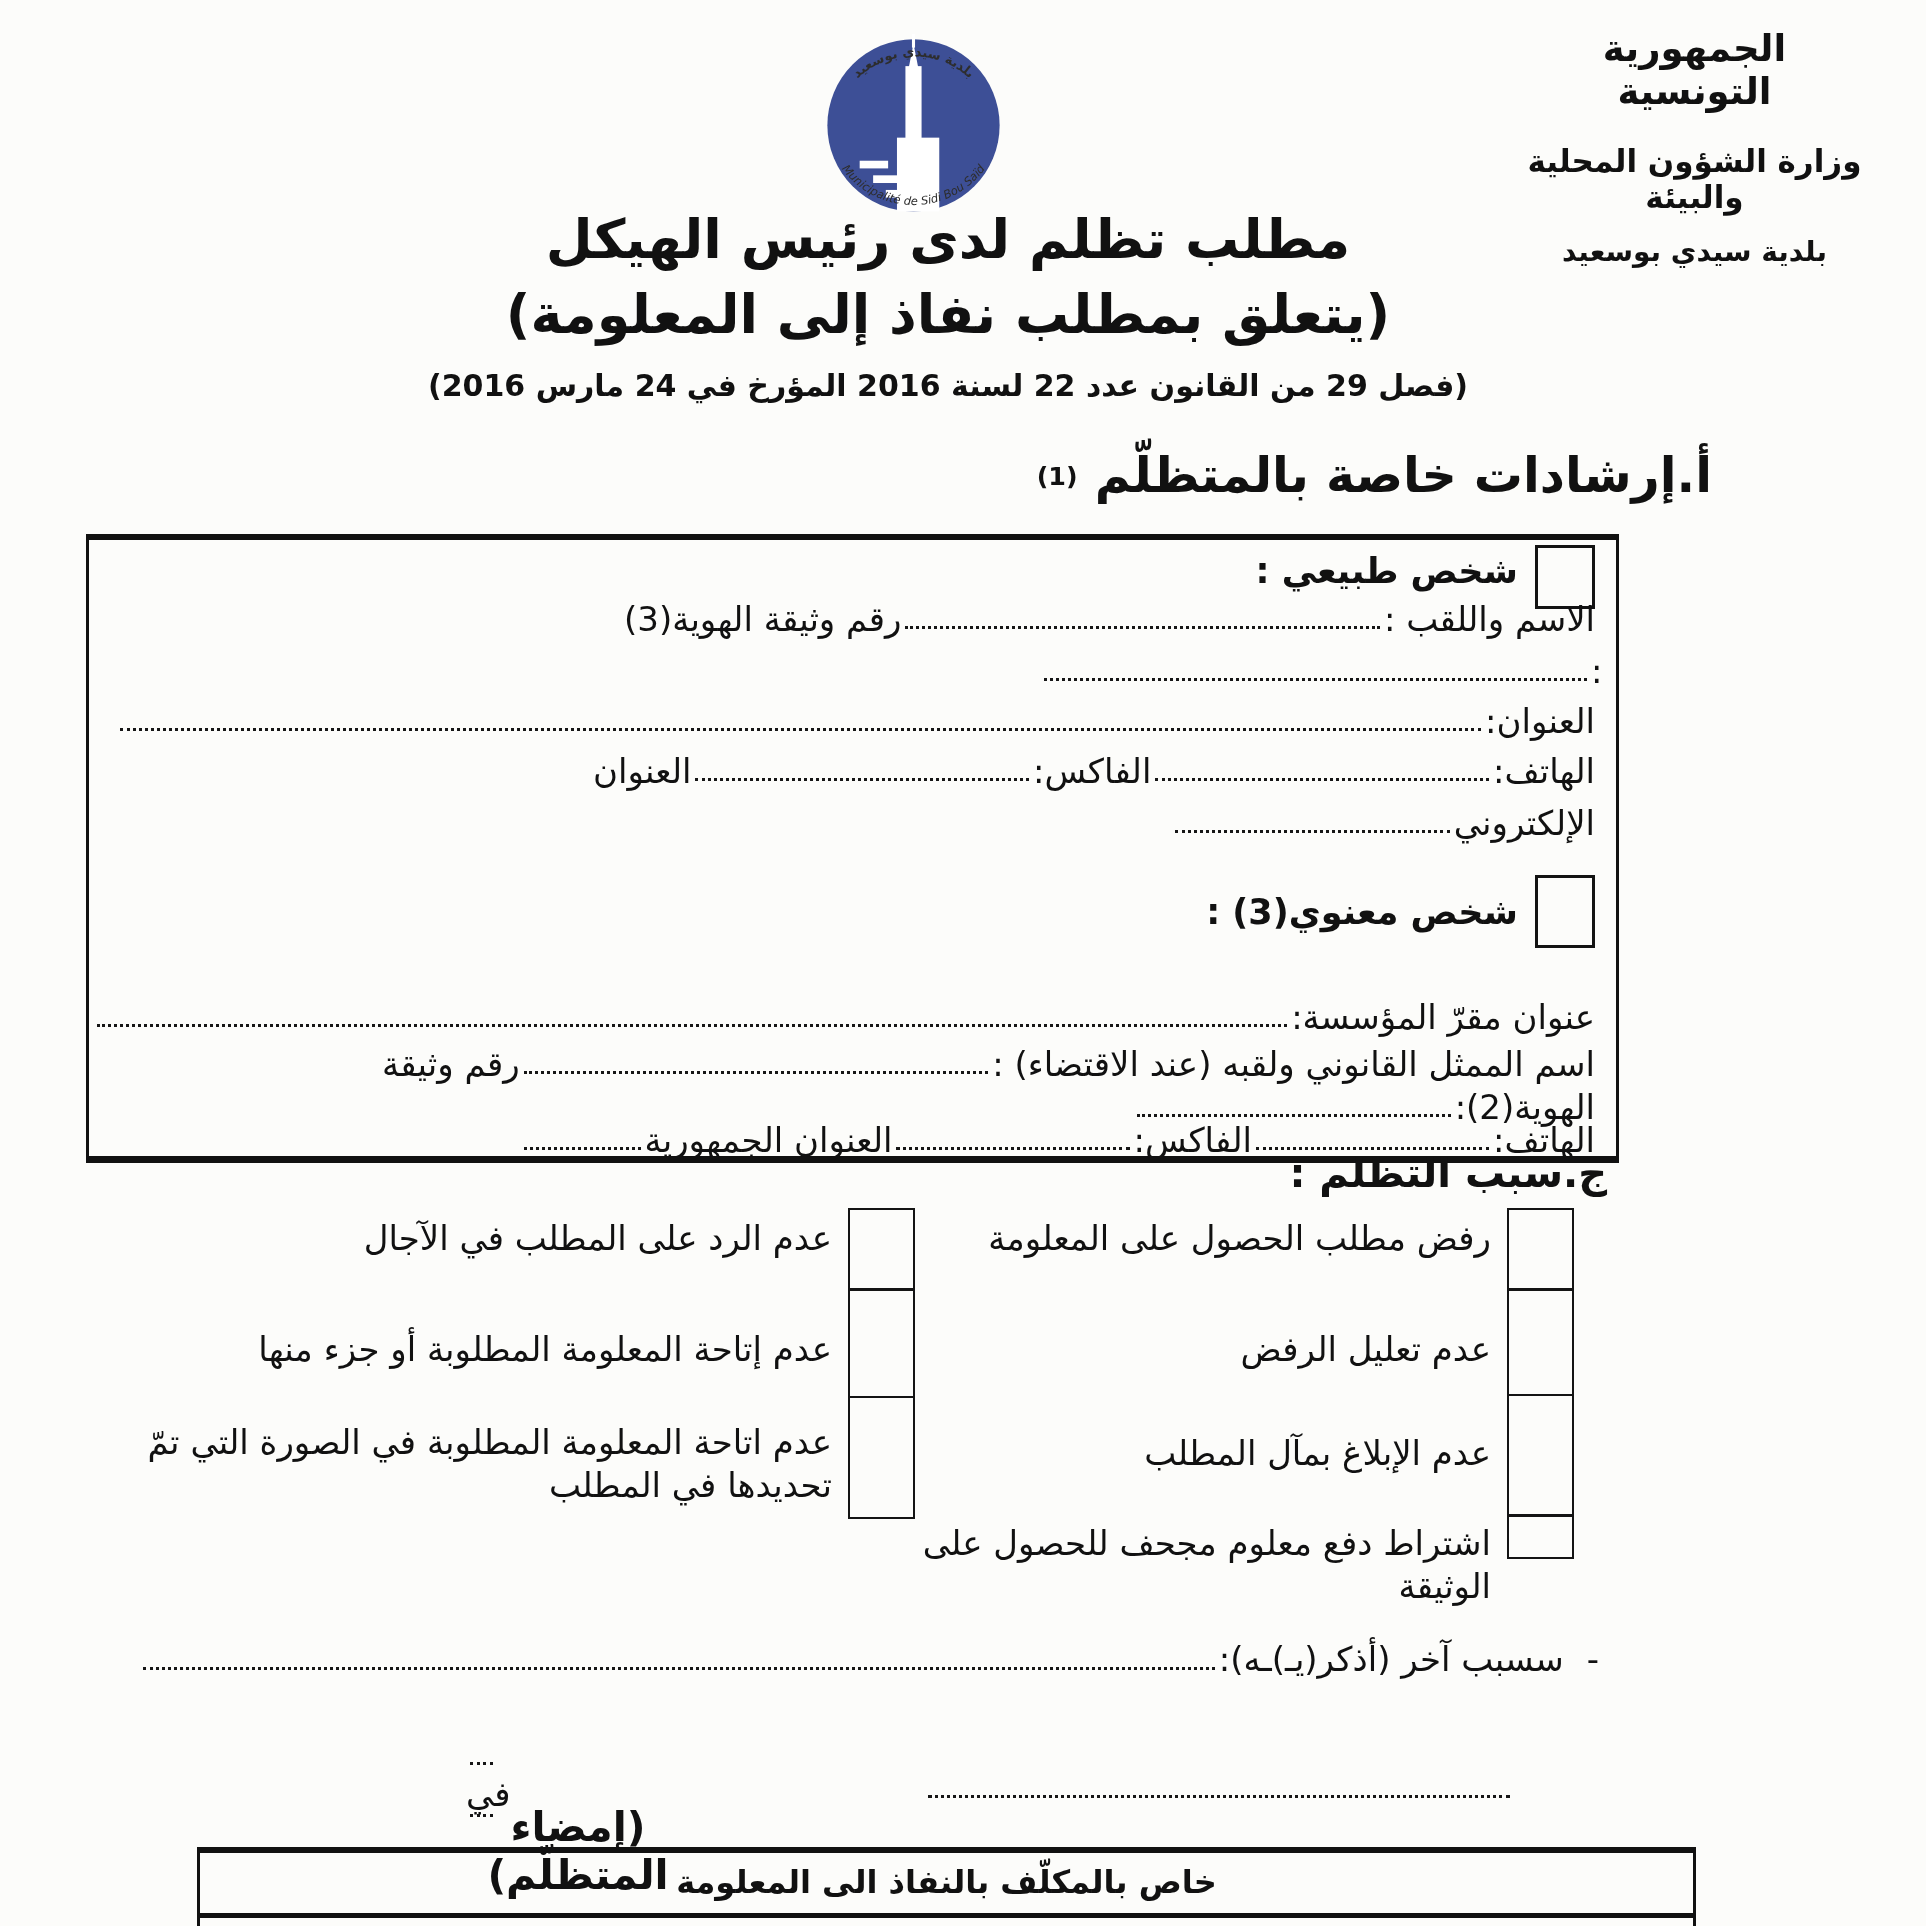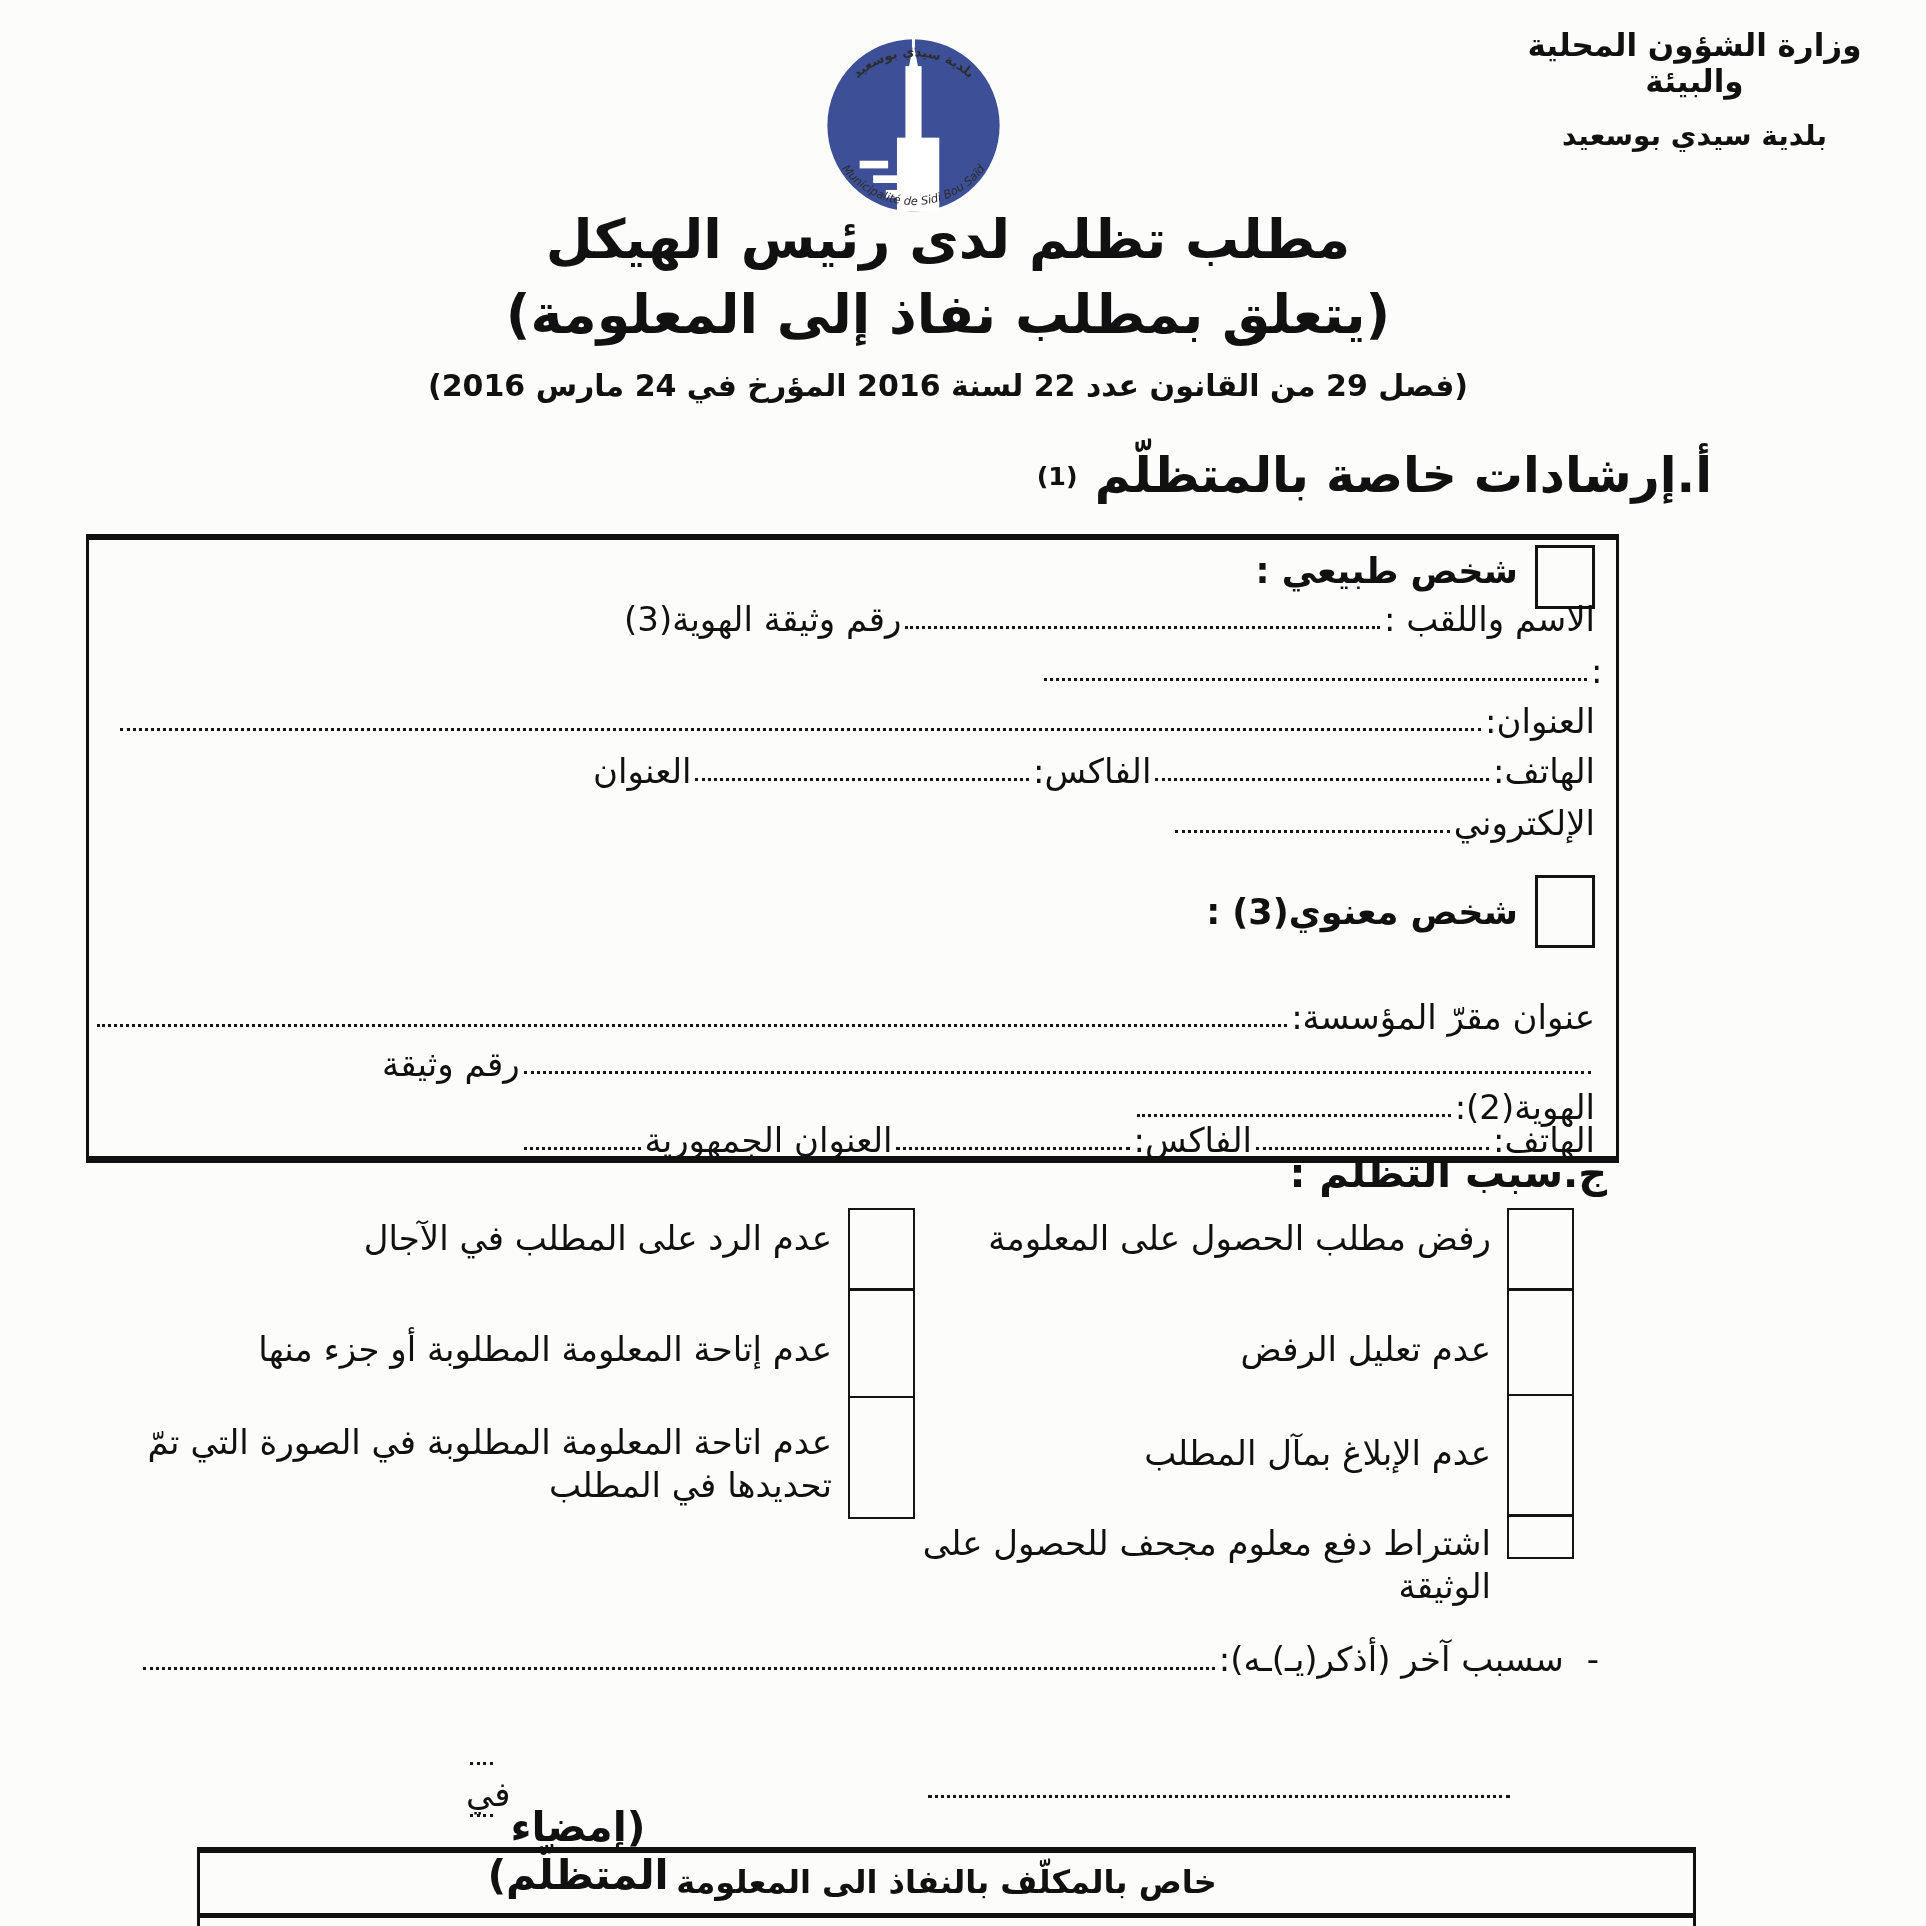--- a/index.html
+++ b/index.html
@@ -49,20 +49,21 @@
         border:3.9px solid #111;border-top-width:6.2px;box-sizing:content-box;}
   .box2-head{position:absolute;top:0;right:0;left:0;text-align:center;font-size:32px;font-weight:600;
         padding:10px 0 11.6px 0;border-bottom:5px solid #111;}
 </style>
 </head>
 <body>
 
 <div class="page">
 
   <div class="letterhead">
+    <div class="lh1">الجمهورية التونسية</div>
     <div class="lh2">وزارة الشؤون المحلية والبيئة</div>
     <div class="lh3">بلدية سيدي بوسعيد</div>
   </div>
 
   <svg class="logo" viewBox="0 0 580 580">
     <defs>
       <path id="arcTop" d="M 88 268 A 212 212 0 0 1 492 268" fill="none"></path>
       <path id="arcBot" d="M 62 318 A 232 232 0 0 0 518 318" fill="none"></path>
     </defs>
     <circle cx="290" cy="300" r="224" fill="#3d4f96"></circle>
@@ -129,20 +130,21 @@
     <div class="cb" style="top:335px;right:21px;width:54px;height:67px;"></div>
     <div class="blabel" style="top:352px;right:98px;">شخص معنوي(3) :</div>
 
 
     <div class="brow" style="top:458px;right:21px;width:1502px;">
       <span class="lbl">عنوان مقرّ المؤسسة:</span>
       <span class="dots"></span>
     </div>
 
     <div class="brow" style="top:505px;right:21px;width:1213px;">
+      <span class="lbl">اسم الممثل القانوني ولقبه (عند الاقتضاء) :</span>
       <span class="dots"></span>
       <span class="lbl">رقم وثيقة</span>
     </div>
 
     <div class="brow" style="top:548px;right:21px;width:462px;">
       <span class="lbl">الهوية(2):</span>
       <span class="dots"></span>
     </div>
 
     <div class="brow" style="top:581px;right:21px;width:1075px;">

